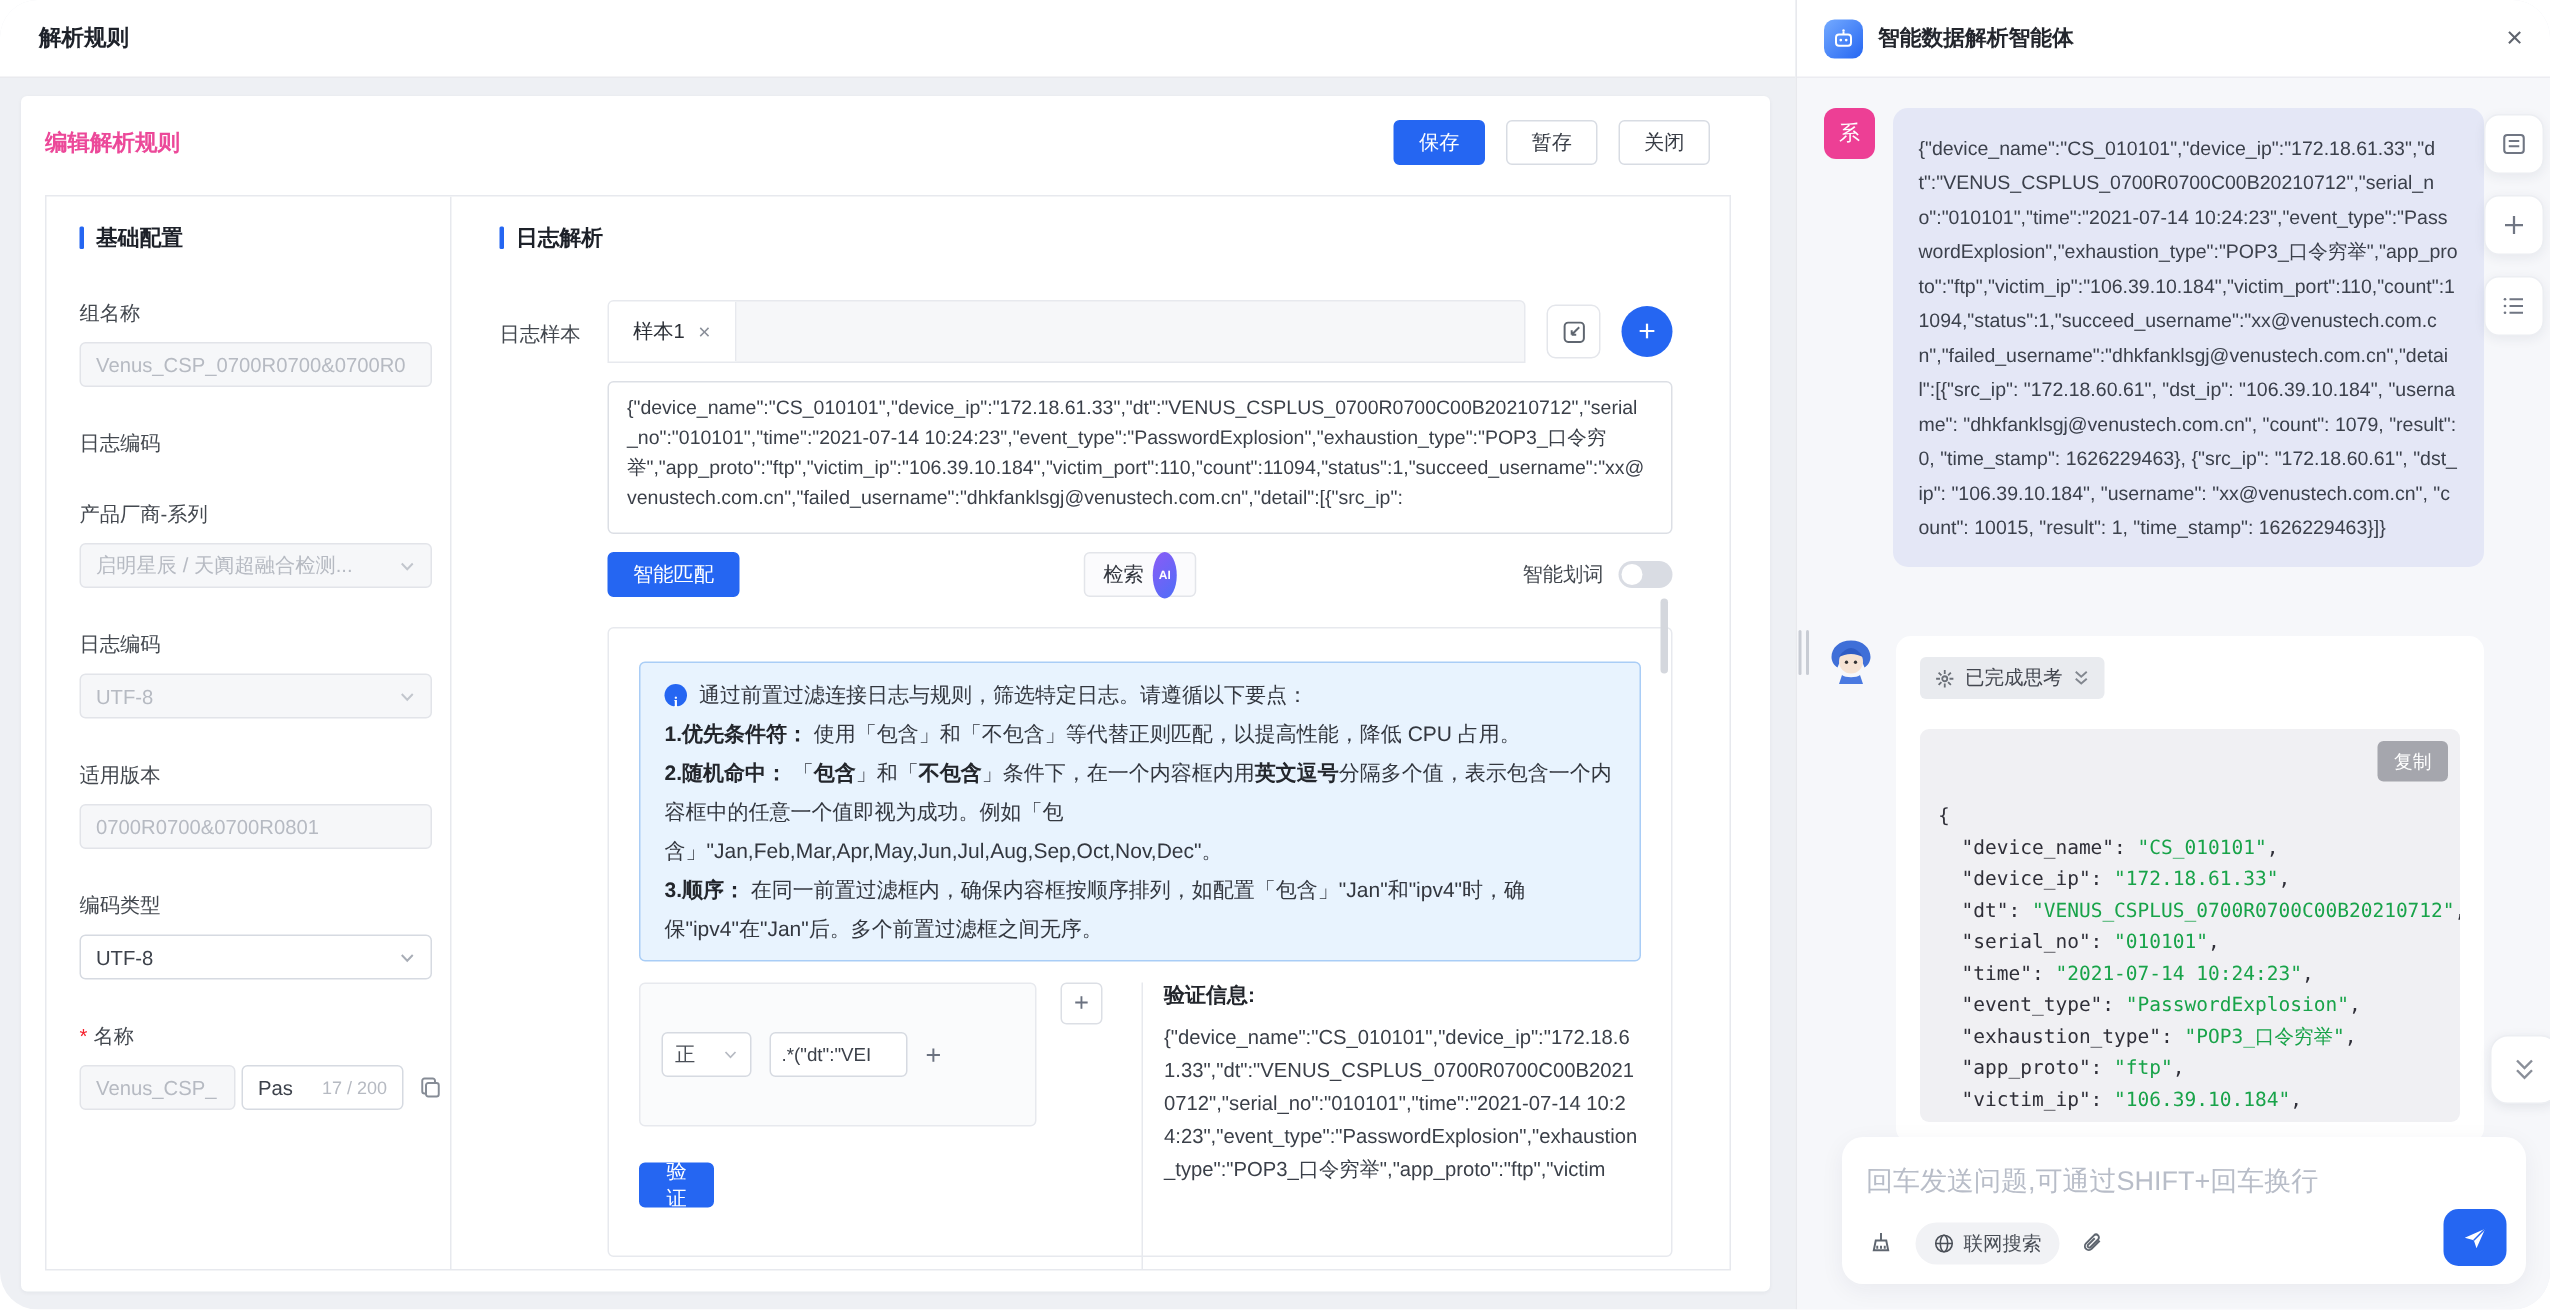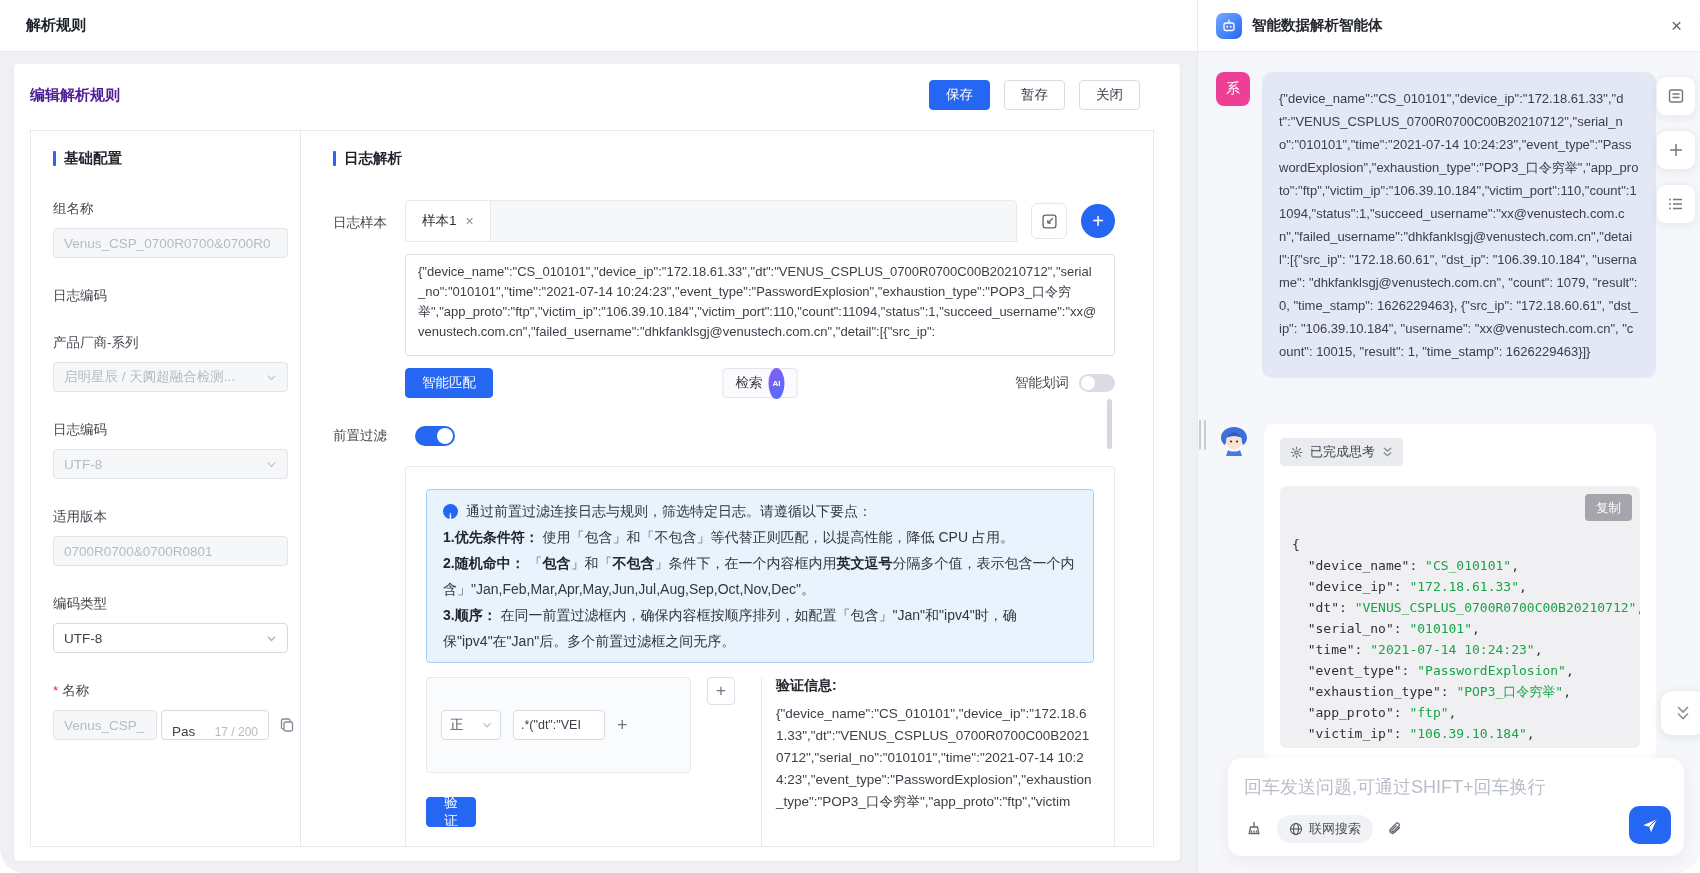--- a/index.html
+++ b/index.html
@@ -5,42 +5,42 @@
   * { margin:0; padding:0; box-sizing:border-box; }
   body { font-family:"Liberation Sans", sans-serif; }
   .app { position:relative; width:1700px; height:873px; background:#eef0f4; overflow:hidden; font-size:13.5px; color:#3a3f48;border-radius:25px; }
 
   
   .topbar { position:absolute; left:0; top:0; width:1197px; height:52px; background:#fff; border-bottom:1px solid #e9eaee; display:flex; align-items:center; padding:0 26px; }
   .topbar .pg-title { font-size:15px; font-weight:bold; color:#1d2129; }
 
   .card { position:absolute; left:14px; top:64px; width:1166px; height:797px; background:#fff; border-radius:4px; box-shadow:0 1px 3px rgba(20,30,60,.05); overflow:hidden; }
   .card-head { height:62px; display:flex; align-items:center; padding:0 40px 0 16px; }
-  .card-title { font-size:15px; font-weight:bold; color:#4c1d95; }
+  .card-title { font-size:15px; font-weight:bold; color:#ec4899; }
   .card-actions { margin-left:auto; display:flex; gap:14px;padding-left:32px; }
   .btn { height:30px; padding:0 16px; border-radius:4px; border:1px solid #d8dce3; background:#fff; color:#383d46; font-size:13.5px; display:inline-flex; align-items:center; justify-content:center; cursor:pointer; }
   .btn.primary { background:#2566f2; border-color:#2566f2; color:#fff; }
 
   .inner { position:absolute; left:16px; right:26px; top:66px; bottom:14px; border:1px solid #e7e9ee; display:flex; overflow:hidden; background:#fff; }
 
   
   .col-left { width:270px; border-right:1px solid #e7e9ee; padding:18px 12px 0 22px; flex:none; }
   .sec-head { display:flex; align-items:center; gap:8px; font-size:14.5px; font-weight:bold; color:#1d2129; }
   .sec-bar { width:3px; height:15px; background:#2566f2; border-radius:1px; }
   .col-left .sec-head { margin-bottom:32px; }
   .field { margin-bottom:29px; }
   .field .flabel { display:block; font-size:13.5px; color:#43484f; margin-bottom:10px; }
   .req { color:#f5222d; margin-right:4px; }
   .ctrl { height:30px; border:1px solid #e2e4e9; border-radius:4px; background:#f6f7f9; color:#b6bac2; display:flex; align-items:center; padding:0 10px; font-size:13.5px; overflow:hidden; white-space:nowrap; }
   .ctrl .val { overflow:hidden; text-overflow:clip; white-space:nowrap; flex:1; }
   .ctrl.enabled { background:#fff; border-color:#d6dae1; color:#3c414a; }
   .chev { flex:none; margin-left:6px; }
   .name-row { display:flex; align-items:center; gap:4px; }
   .name-prefix { width:104px; flex:none; }
-  .name-main { width:108px; flex:none; display:flex; align-items:flex-end; background:#fff; border:1px solid #d6dae1; color:#3c414a; }
+  .name-main { width:108px; flex:none; display:flex; align-items:center; background:#fff; border:1px solid #d6dae1; color:#3c414a; }
   .name-main .counter { margin-left:auto; color:#b6bac2; font-size:12px; flex:none; }
   .copy-btn { flex:none; margin-left:4px; display:grid; place-items:center; width:20px; height:20px; cursor:pointer; }
 
   
   .col-right { flex:1; padding:18px 38px 0 32px; position:relative; overflow:hidden; }
   .col-right .sec-head { margin-bottom:32px; }
   .sample-row { display:flex; }
   .row-label { width:72px; flex:none; font-size:13.5px; color:#43484f; padding-top:14px; }
   .sample-main { flex:1; min-width:0; }
   .tab-row { display:flex; align-items:center; gap:14px; }
@@ -240,36 +240,31 @@
               <span class="hl-wrap">
                 <span>智能划词</span>
                 <span class="switch off">
                     <span class="knob"></span>
                   </span>
               </span>
             </div>
           </div>
         </div>
 
-        <div class="prefilter-row">
-          <span style="color:#43484f;">前置过滤</span>
-          <span class="switch on">
-              <span class="knob"></span>
-            </span>
-        </div>
 
         <div class="lower-box">
           <div class="alert">
             <div class="alert-intro">
               <span class="info-ic">i</span>
               <span>通过前置过滤连接日志与规则，筛选特定日志。请遵循以下要点：</span>
             </div>
             <div>
                 <div><b>1.优先条件符：</b><span> 使用「包含」和「不包含」等代替正则匹配，以提高性能，降低 CPU 占用。</span></div>
                 <div><b>2.随机命中：</b><span> 「</span><b>包含</b><span>」和「</span><b>不包含</b><span>」条件下，在一个内容框内用</span><b>英文逗号</b><span>分隔多个值，表示包含一个内</span></div>
+                <div><span>容框中的任意一个值即视为成功。例如「包</span></div>
                 <div><span>含」"Jan,Feb,Mar,Apr,May,Jun,Jul,Aug,Sep,Oct,Nov,Dec"。</span></div>
                 <div><b>3.顺序：</b><span> 在同一前置过滤框内，确保内容框按顺序排列，如配置「包含」"Jan"和"ipv4"时，确</span></div>
                 <div><span>保"ipv4"在"Jan"后。多个前置过滤框之间无序。</span></div>
               </div>
           </div>
 
           <div class="filter-area">
             <div class="filter-col">
               <div class="filter-left-row">
                 <div class="filter-box">

